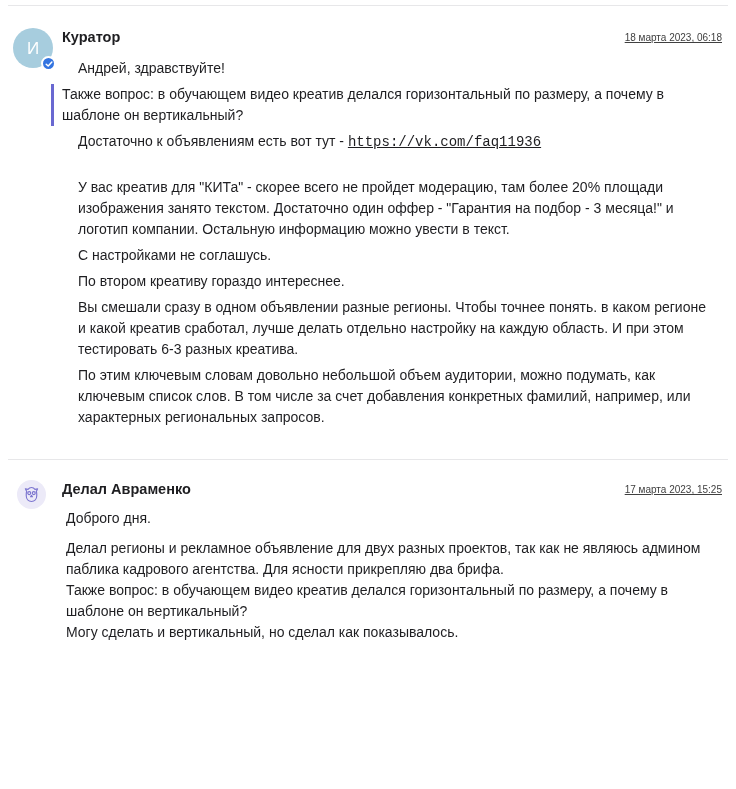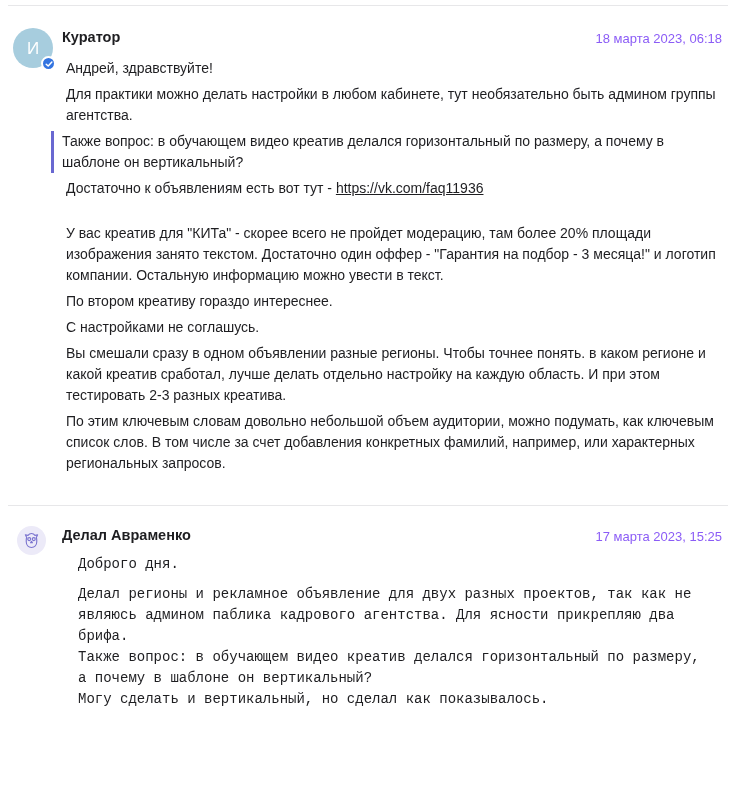--- a/index.html
+++ b/index.html
@@ -63,58 +63,60 @@
     display: flex;
     align-items: center;
     justify-content: center;
   }
   .verified svg { width: 8px; height: 8px; display: block; }
   .owl-svg { width: 21px; height: 21px; display: block; }
 
   .msg-header {
     display: flex;
     justify-content: space-between;
-    align-items: flex-end;
+    align-items: center;
     padding-top: 23px;
   }
   .msg2 .msg-header { padding-top: 21px; }
   .author {
     font-weight: bold;
     font-size: 14.5px;
     line-height: 17px;
     cursor: pointer;
   }
   .date {
-    font-size: 13px;
-    color: #8b5cf6;
+    font-size: 10px;
+    color: #404040;
     white-space: nowrap;
+    text-decoration: underline;
   }
 
   p {
-    margin: 5px 4px;
+    margin: 5px 16px;
     font-size: 14px;
     line-height: 21px;
   }
   .first-p { margin-top: 12px; }
   .big-gap { margin-top: 24px; }
-  .msg2 p { margin: 4px 16px; font-family: Liberation Mono, monospace; }
+  .msg2 p { margin: 4px 4px; }
   .msg2 .first-p { margin-top: 10px; }
   .msg2 .gap-sm { margin-top: 9px; }
 
   .quote {
     border-left: 3px solid #6968d1;
     padding-left: 8px;
     margin-left: -11px;
   }
 
   .inline-link {
     color: inherit;
     text-decoration: underline;
     cursor: pointer;
     word-break: break-all;
+    font-family: Liberation Mono, monospace;
   }
   .line { display: block; }
 </style>
 </head>
 <body>
 
 <div class="thread">
 
   <div class="divider divider-top"></div>
 
@@ -127,27 +129,26 @@
               <path d="M1.5 5.2 L4 7.6 L8.6 2.4" fill="none" stroke="#ffffff" stroke-width="1.8" stroke-linecap="round" stroke-linejoin="round"></path>
             </svg>
         </span>
       </div>
     </div>
     <header class="msg-header">
       <span class="author">Куратор</span>
       <span class="date">18 марта 2023, 06:18</span>
     </header>
     <p class="first-p">Андрей, здравствуйте!</p>
-    <p>Для практики можно делать настройки в любом кабинете, тут необязательно быть админом группы агентства.</p>
     <p class="quote">Также вопрос: в обучающем видео креатив делался горизонтальный по размеру, а почему в шаблоне он вертикальный?</p>
     <p><span>Достаточно к объявлениям есть вот тут - </span><a class="inline-link">https://vk.com/faq11936</a></p>
     <p class="big-gap">У вас креатив для "КИТа" - скорее всего не пройдет модерацию, там более 20% площади изображения занято текстом. Достаточно один оффер - "Гарантия на подбор - 3 месяца!" и логотип компании. Остальную информацию можно увести в текст.</p>
+    <p>С настройками не соглашусь.</p>
     <p>По втором креативу гораздо интереснее.</p>
-    <p>С настройками не соглашусь.</p>
-    <p>Вы смешали сразу в одном объявлении разные регионы. Чтобы точнее понять. в каком регионе и какой креатив сработал, лучше делать отдельно настройку на каждую область. И при этом тестировать 2-3 разных креатива.</p>
+    <p>Вы смешали сразу в одном объявлении разные регионы. Чтобы точнее понять. в каком регионе и какой креатив сработал, лучше делать отдельно настройку на каждую область. И при этом тестировать 6-3 разных креатива.</p>
     <p>По этим ключевым словам довольно небольшой объем аудитории, можно подумать, как ключевым список слов. В том числе за счет добавления конкретных фамилий, например, или характерных региональных запросов.</p>
   </section>
 
   <div class="divider"></div>
 
   <section class="message msg2">
     <div class="avatar-wrap">
       <div class="avatar avatar-sm">
         <svg class="owl-svg" viewBox="0 0 24 24">
           <g fill="none" stroke="#7b74cf" stroke-width="1.3" stroke-linecap="round" stroke-linejoin="round">

